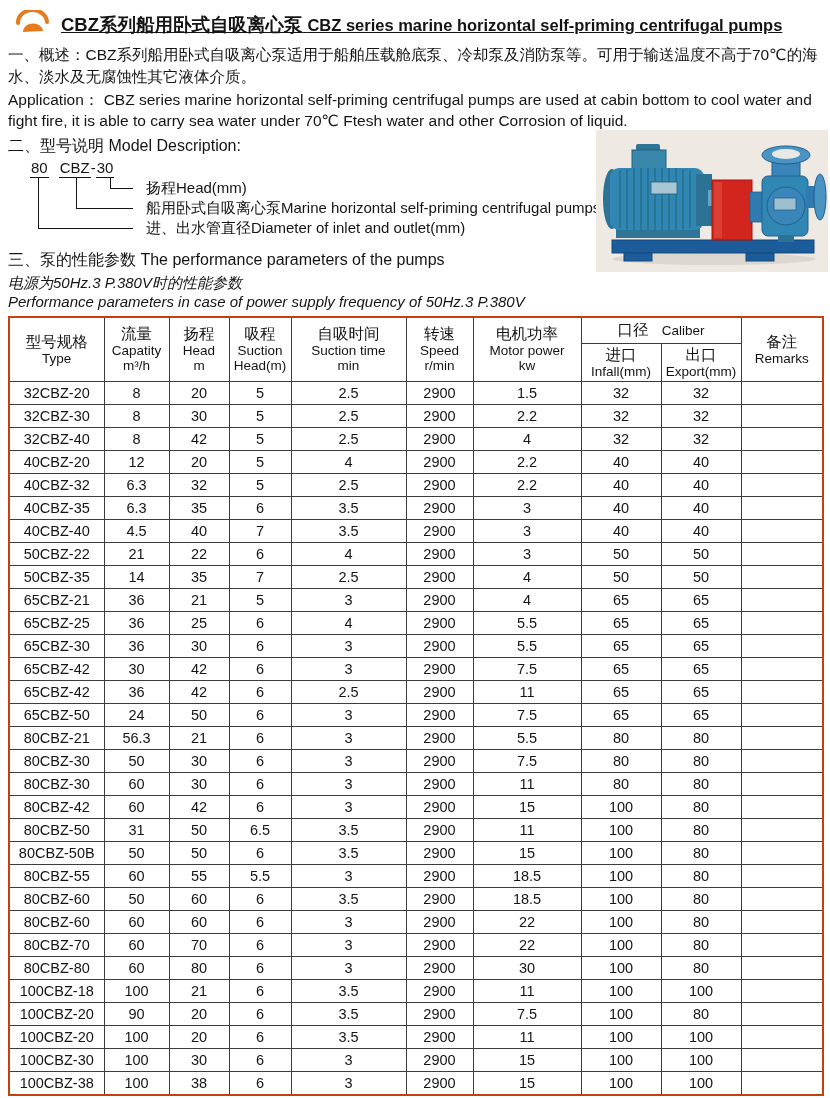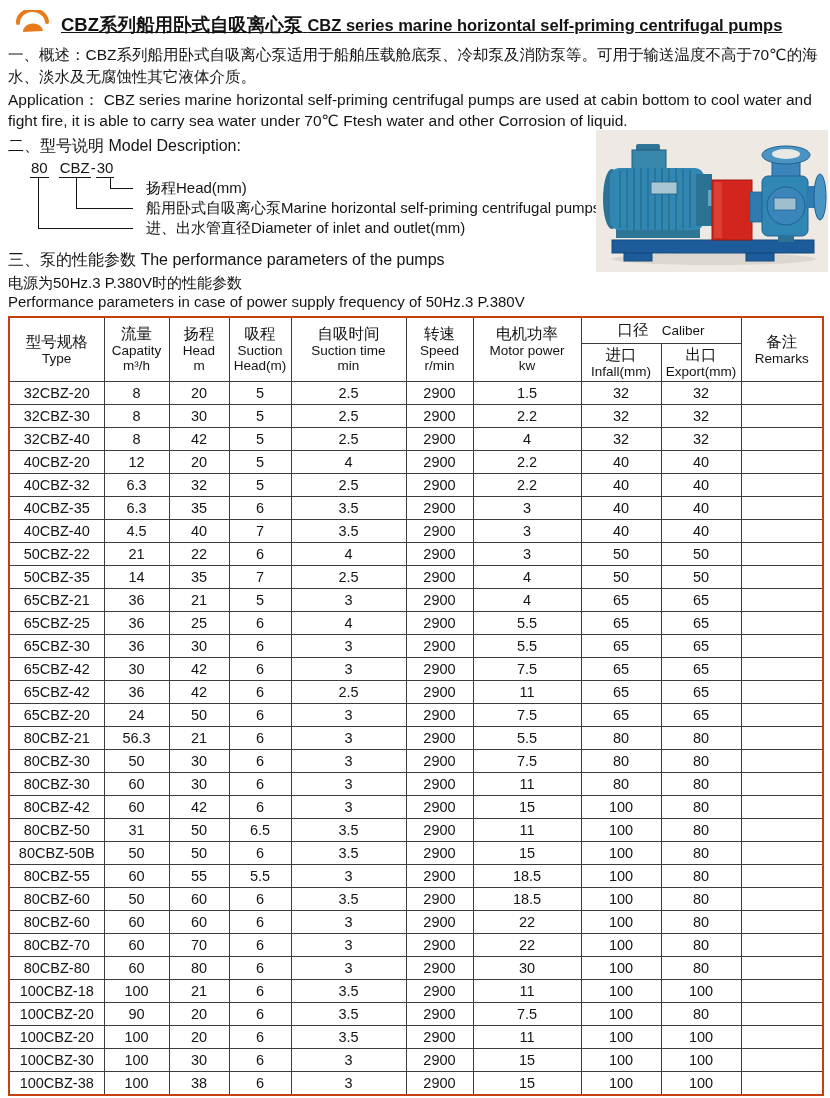--- a/index.html
+++ b/index.html
@@ -34,21 +34,21 @@
   .c2{left:46px;top:18px;width:56px;height:31px;}
   .c3{left:8px; top:18px;width:94px;height:51px;}
   .dlabel{position:absolute;left:116px;white-space:nowrap;font-size:15px;}
   .l1{top:20px;}
   .l2{top:40px;}
   .l3{top:60px;}
 
   
   .photo{position:absolute;right:2px;top:130px;width:232px;height:142px;}
 
-  .note{font-size:15px;line-height:19px;}
+  .note{font-size:15px;line-height:19px;font-style:italic;}
 
   
   table{border-collapse:collapse;width:814px;margin:5px 0 0 0;table-layout:fixed;
         text-align:center;border:2px solid #c2410c;}
   th,td{border:1px solid #3c3c3c;padding:0;font-weight:normal;}
   thead .r1{height:26px;}
   thead .r2{height:38px;}
   th .hzh{display:block;font-size:15.5px;line-height:18px;}
   th .hen{display:block;font-size:13.5px;line-height:15px;}
   th .inline{display:inline;}
@@ -325,21 +325,21 @@
           <td>42</td>
           <td>6</td>
           <td>2.5</td>
           <td>2900</td>
           <td>11</td>
           <td>65</td>
           <td>65</td>
           <td></td>
         </tr>
         <tr>
-          <td>65CBZ-20</td>
+          <td>65CBZ-50</td>
           <td>24</td>
           <td>50</td>
           <td>6</td>
           <td>3</td>
           <td>2900</td>
           <td>7.5</td>
           <td>65</td>
           <td>65</td>
           <td></td>
         </tr>

